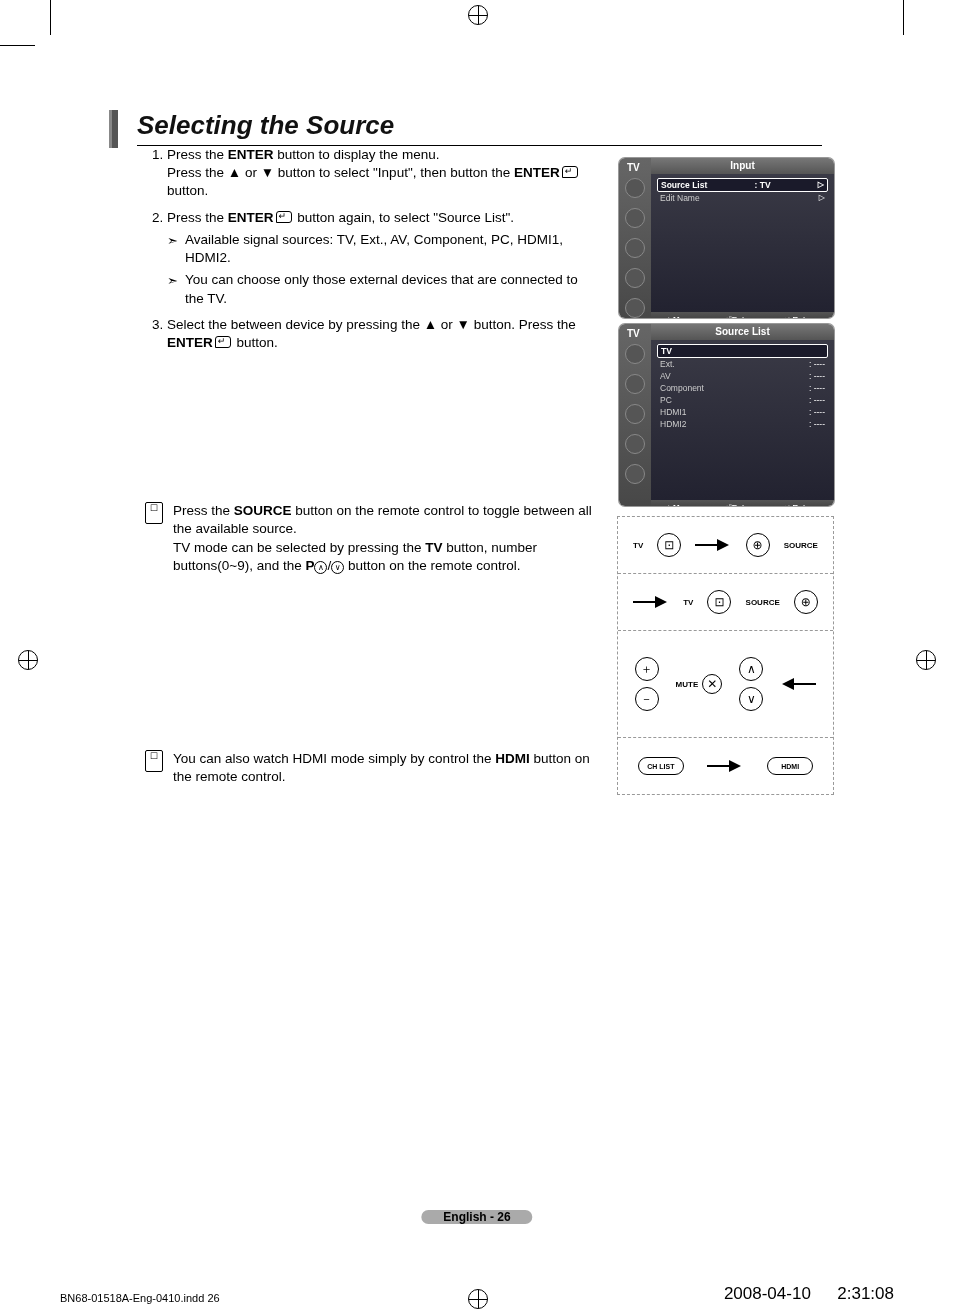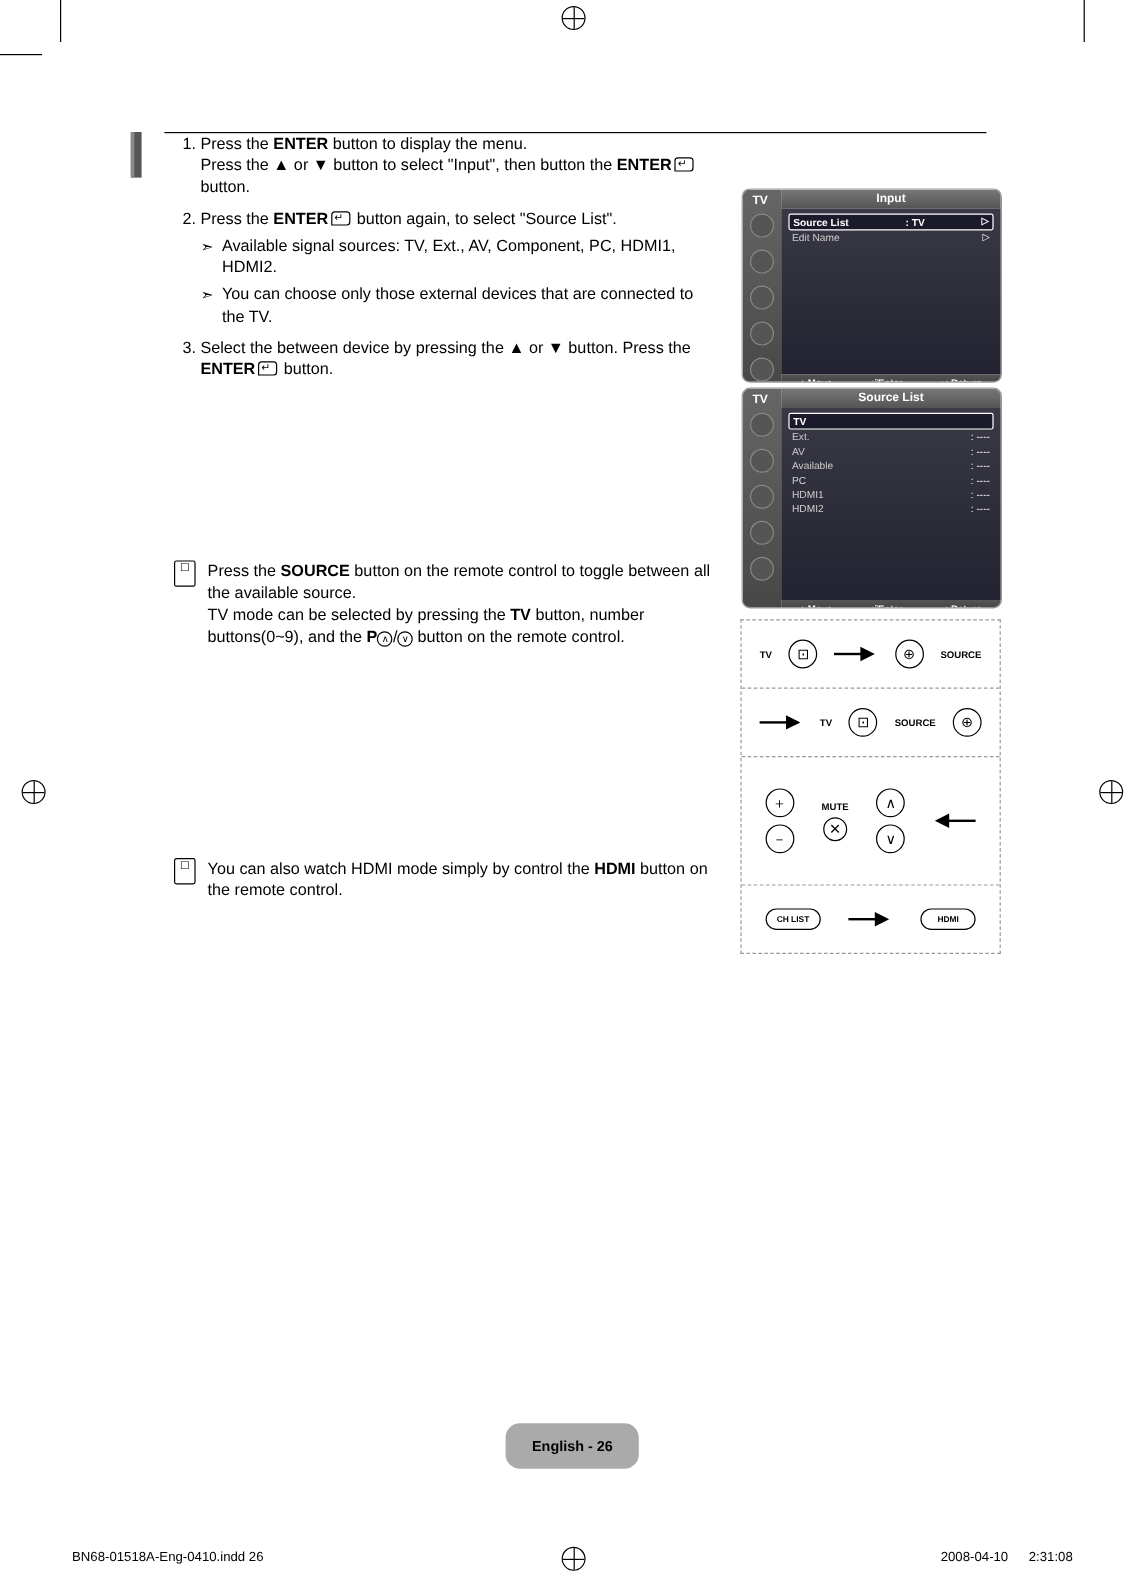--- a/index.html
+++ b/index.html
@@ -257,51 +257,52 @@
 
   .page-footer-pill {
     position:absolute;
     bottom:90px;
     left:50%;
     transform:translateX(-50%);
     background:#aaa;
     color:#000;
     font-weight:bold;
     font-size:12px;
-    padding:12px 22px;
+    padding:0 22px;
     border-radius:12px;
   }
   .doc-meta-left {
     position:absolute;
     bottom:10px;
     left:60px;
     font-size:11px;
   }
   .doc-meta-right {
     position:absolute;
     bottom:10px;
     right:60px;
-    font-size:11px;
+    font-size:17px;
   }
 </style>
 </head>
 <body>
 
 <div class="page">
   <div class="crop-mark crop-top-v"></div>
   <div class="crop-mark crop-top-h"></div>
   <div class="crop-mark crop-top-r-v"></div>
   <div class="reg-mark reg-top"></div>
   <div class="reg-mark reg-left"></div>
   <div class="reg-mark reg-right"></div>
   <div class="reg-mark reg-bottom"></div>
 
   <div class="side-bar"></div>
 
   <div class="content">
+    <h1>Selecting the Source</h1>
     <div class="title-underline"></div>
 
 
     <ol class="steps">
       <li>
         <span>Press the </span><b>ENTER</b><span> button to display the menu.</span><br>
         <span>Press the ▲ or ▼ button to select "Input", then button the </span><b>ENTER</b><span class="enter-icon"></span><span> button.</span>
       </li>
       <li>
         <span>Press the </span><b>ENTER</b><span class="enter-icon"></span><span> button again, to select "Source List".</span>
@@ -373,21 +374,21 @@
         </div>
       <div class="row">
           <span>Ext.</span>
           <span class="col2">:  ----</span>
         </div>
       <div class="row">
           <span>AV</span>
           <span class="col2">:  ----</span>
         </div>
       <div class="row">
-          <span>Available</span>
+          <span>Component</span>
           <span class="col2">:  ----</span>
         </div>
       <div class="row">
           <span>PC</span>
           <span class="col2">:  ----</span>
         </div>
       <div class="row">
           <span>HDMI1</span>
           <span class="col2">:  ----</span>
         </div>
@@ -416,21 +417,21 @@
       <span style="font-weight:bold">TV</span>
       <div class="rbtn">⊡</div>
       <span style="font-weight:bold">SOURCE</span>
       <div class="rbtn">⊕</div>
     </div>
     <div class="remote-section" style="min-height:90px;flex-wrap:wrap;">
       <div style="display:flex;flex-direction:column;gap:6px;align-items:center;">
         <div class="rbtn">＋</div>
         <div class="rbtn">－</div>
       </div>
-      <div style="display:flex;flex-direction:column;align-items:center;gap:4px;">
+      <div style="display:flex;flex-direction:row;align-items:center;gap:4px;">
         <span style="font-weight:bold">MUTE</span>
         <div class="rbtn" style="width:18px;height:18px;">✕</div>
       </div>
       <div style="display:flex;flex-direction:column;gap:6px;align-items:center;">
         <div class="rbtn">∧</div>
         <div class="rbtn">∨</div>
       </div>
       <div class="callout-arrow" style="transform:scaleX(-1)"></div>
     </div>
     <div class="remote-section">

